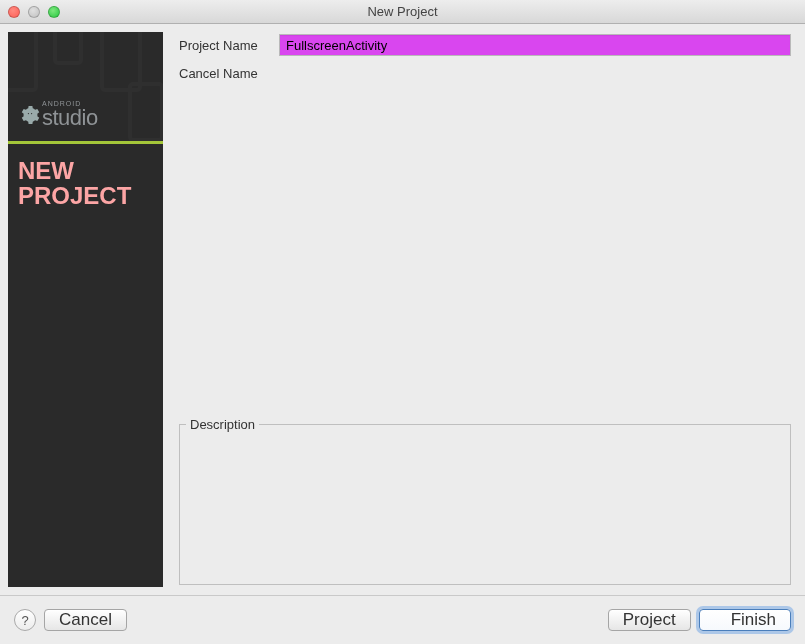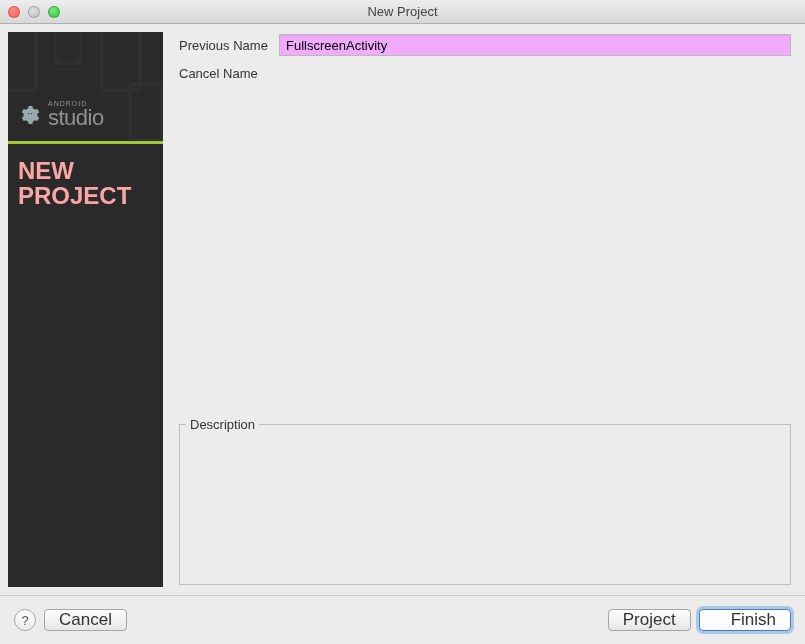--- a/index.html
+++ b/index.html
@@ -66,21 +66,21 @@
       background: #2a2a2a;
       position: relative;
       display: flex;
       align-items: flex-end;
       padding: 12px 10px;
       border-bottom: 3px solid #a4c639;
     }
     .brand-stack {
       display: flex;
       align-items: center;
-      gap: 6px;
+      gap: 0;
     }
     .gear-icon {
       width: 24px;
       height: 24px;
       color: #9aa;
       flex-shrink: 0;
     }
     .brand-text {
       display: flex;
       flex-direction: column;
@@ -136,21 +136,21 @@
       width: 92px;
       text-align: left;
       color: #333;
       font-size: 13px;
     }
     .text-input {
       flex: 1;
       height: 22px;
       border: 1px solid #b9b9b9;
       border-radius: 0;
-      background: #f0abfc;
+      background: #d946ef;
       padding: 2px 6px;
       font-size: 13px;
       font-family: inherit;
       box-shadow: inset 0 1px 1px rgba(0,0,0,0.06);
     }
     .spacer { flex: 1; }
     .fieldset {
       border: 1px solid #bfbfbf;
       border-radius: 0;
       padding: 8px 6px;
@@ -238,21 +238,21 @@
         </div>
       </div>
     </div>
     <div class="sidebar-title" style="white-space:pre-line;">NEW
 PROJECT</div>
     <div class="sidebar-fill"></div>
   </div>
 
   <div class="main">
     <div class="form-row">
-      <div class="form-label">Previous Name</div>
+      <div class="form-label">Project Name</div>
       <input type="text" class="text-input" value="FullscreenActivity" style="">
     </div>
     <div class="form-row">
       <div class="form-label">Cancel Name</div>
     </div>
     <div class="spacer"></div>
     <fieldset class="fieldset">
       <legend class="fieldset-legend">Description</legend>
       <div></div>
     </fieldset>

